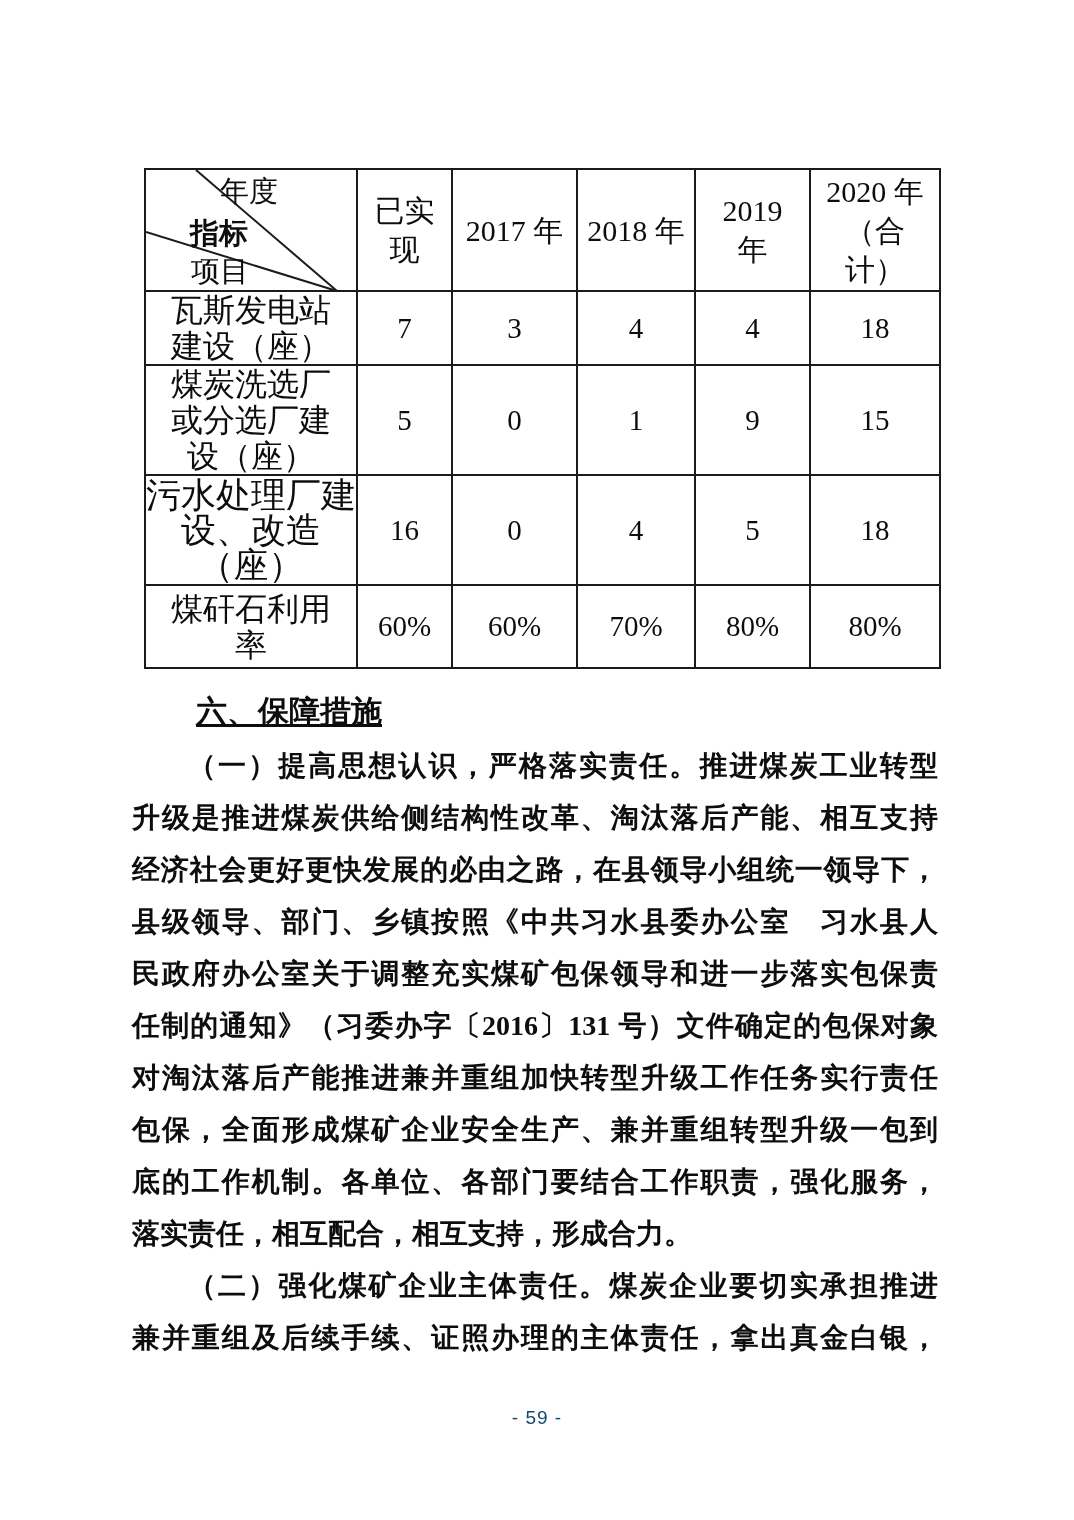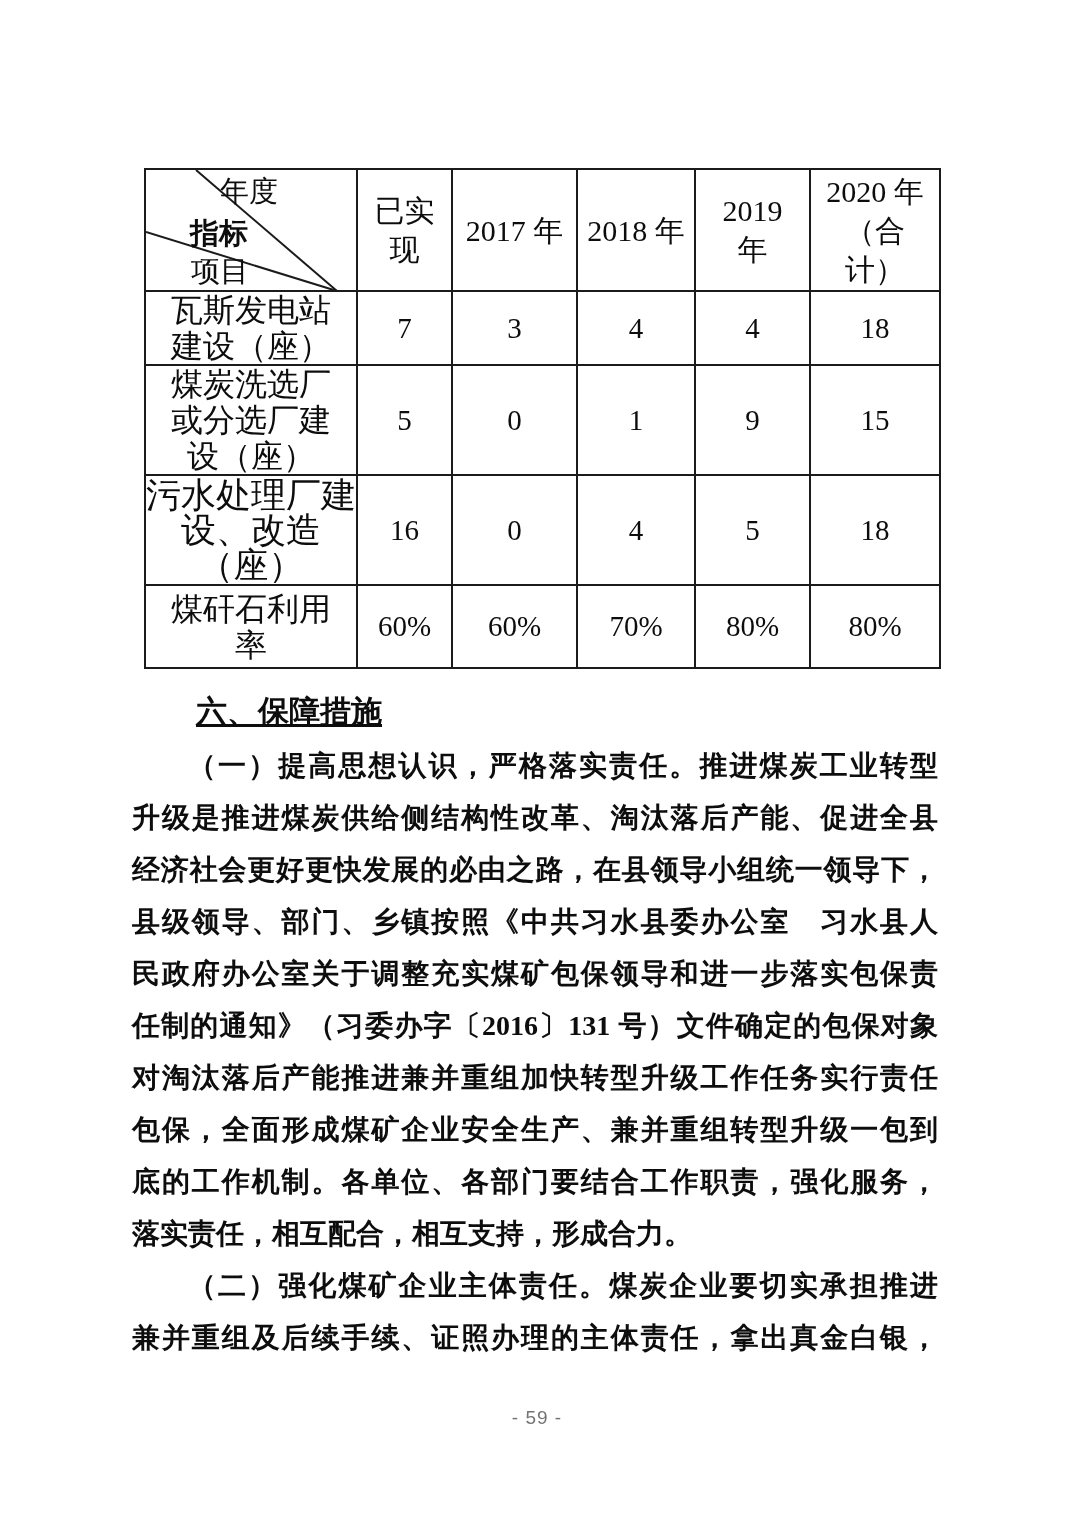--- a/index.html
+++ b/index.html
@@ -58,21 +58,21 @@
     white-space: nowrap;
     font-weight: bold;
   }
   .ln.no-just { text-align: left; text-align-last: left; }
   .ln.indent { text-indent: 56px; }
 
   .page-number {
     position: absolute; left: 0; top: 1406px; width: 1074px;
     text-align: center;
     font-family: "Liberation Sans", "DejaVu Sans", sans-serif;
-    font-size: 19px; line-height: 24px; color: #737373;
+    font-size: 19px; line-height: 24px; color: #0c4a6e;
     letter-spacing: 1px;
   }
 </style>
 </head>
 <body>
 
 <div class="page">
 
   <div class="table-wrap">
     <table class="targets">
@@ -163,21 +163,21 @@
           </tr>
         </tbody>
     </table>
   </div>
 
   <div class="section-heading">六、保障措施</div>
 
   <div class="bodytext" id="bodytext">
       <div>
         <div class="ln indent">（一）提高思想认识，严格落实责任。推进煤炭工业转型</div>
-        <div class="ln">升级是推进煤炭供给侧结构性改革、淘汰落后产能、促进全县</div>
+        <div class="ln">升级是推进煤炭供给侧结构性改革、淘汰落后产能、相互支持</div>
         <div class="ln">经济社会更好更快发展的必由之路，在县领导小组统一领导下，</div>
         <div class="ln">县级领导、部门、乡镇按照《中共习水县委办公室　习水县人</div>
         <div class="ln">民政府办公室关于调整充实煤矿包保领导和进一步落实包保责</div>
         <div class="ln">任制的通知》（习委办字〔2016〕131 号）文件确定的包保对象</div>
         <div class="ln">对淘汰落后产能推进兼并重组加快转型升级工作任务实行责任</div>
         <div class="ln">包保，全面形成煤矿企业安全生产、兼并重组转型升级一包到</div>
         <div class="ln">底的工作机制。各单位、各部门要结合工作职责，强化服务，</div>
         <div class="ln no-just">落实责任，相互配合，相互支持，形成合力。</div>
       </div>
       <div>

